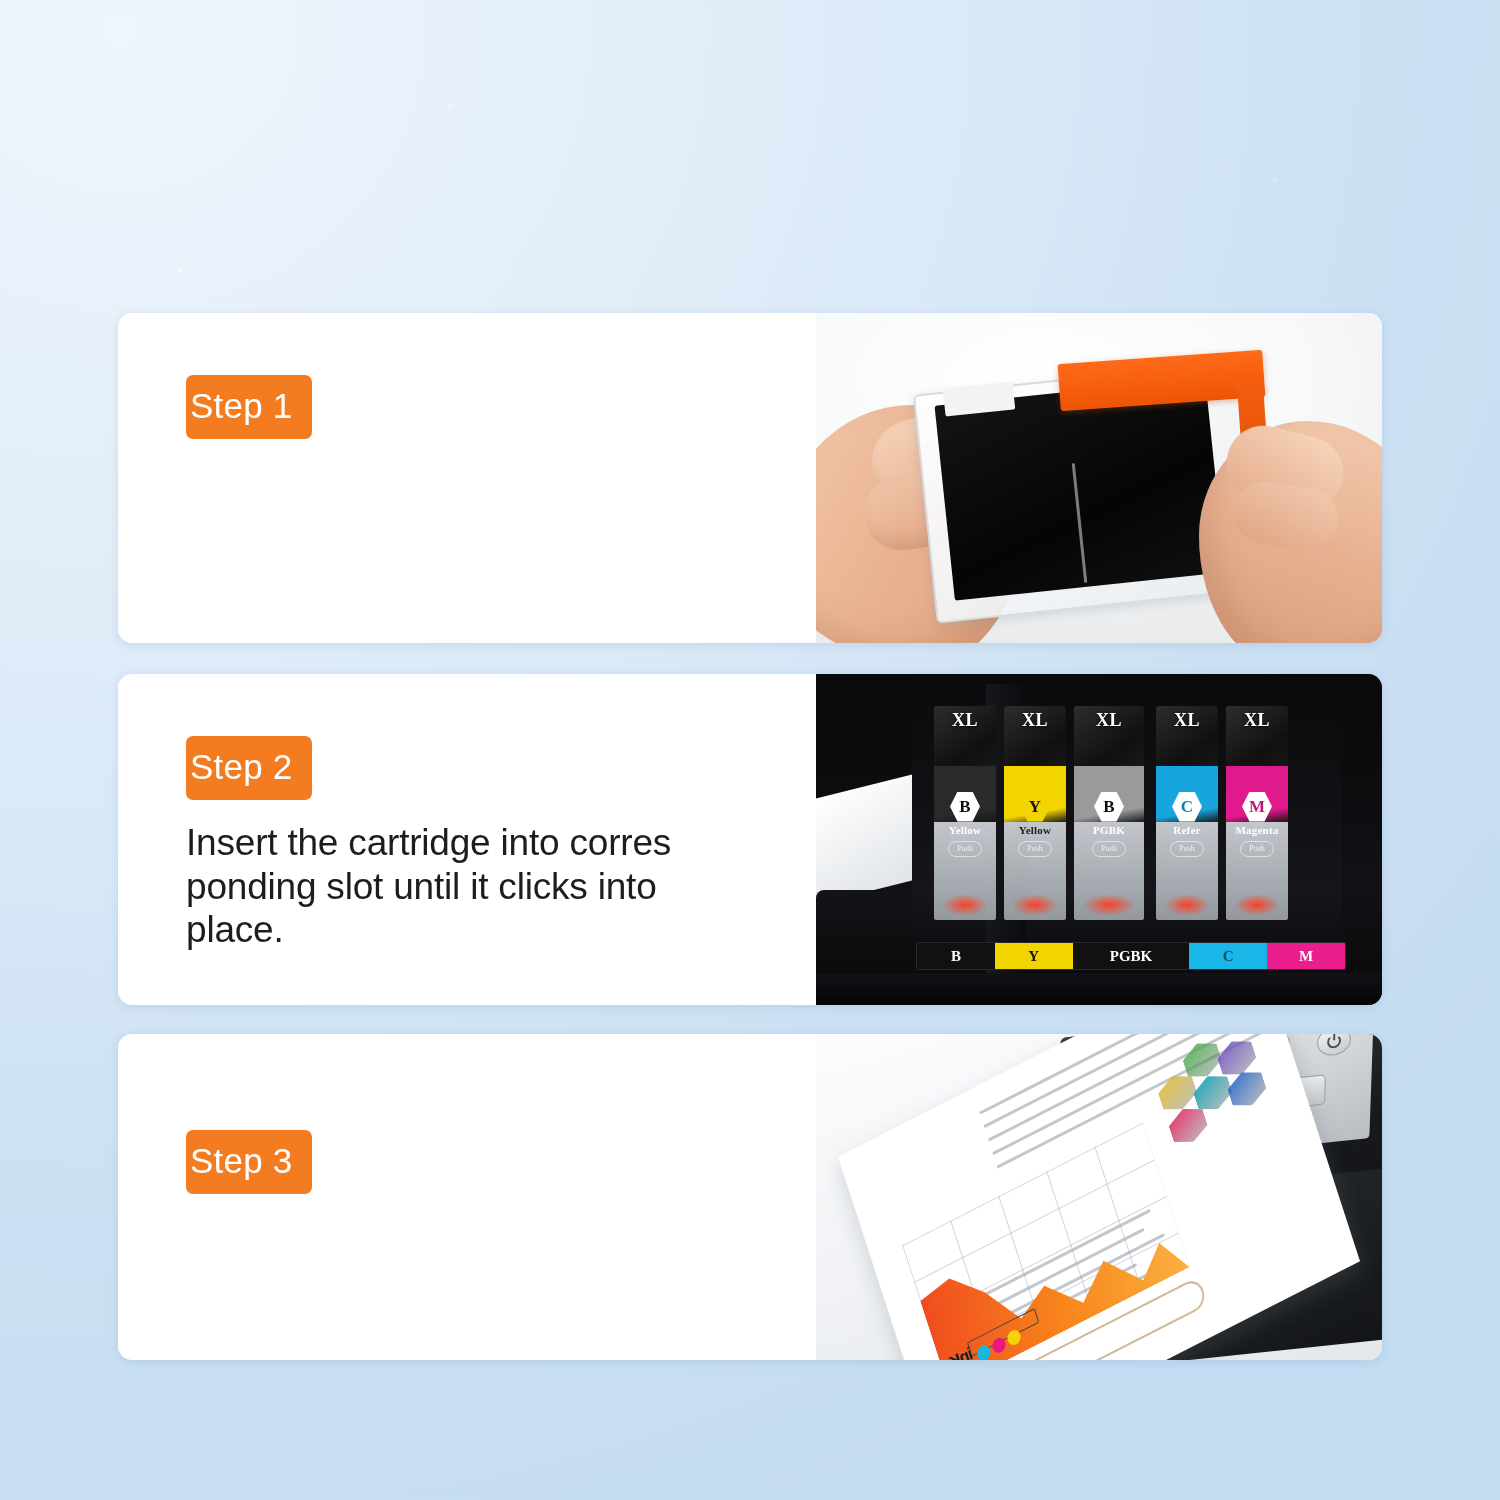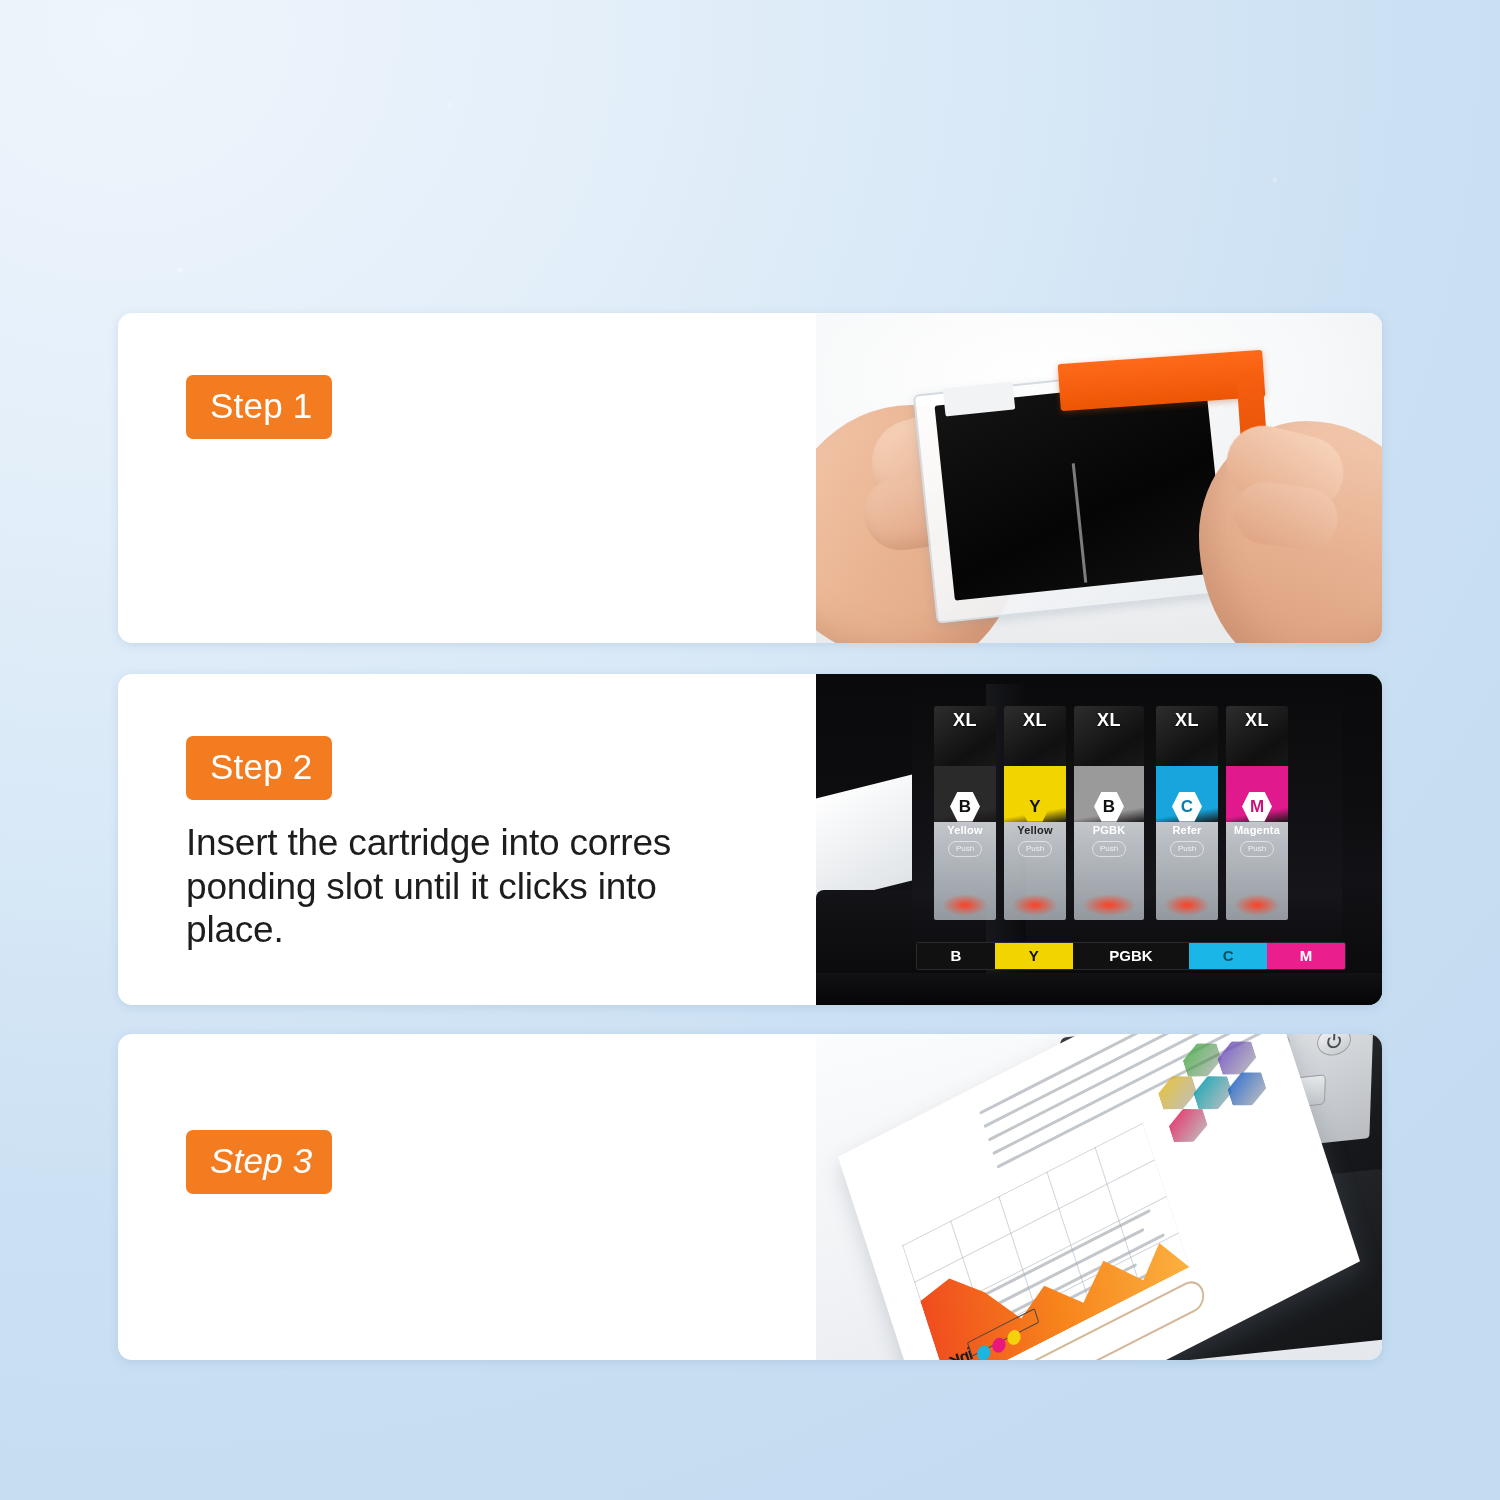--- a/index.html
+++ b/index.html
@@ -51,28 +51,28 @@
   #card1 { top:313px; height:330px; }
   #card2 { top:674px; height:331px; }
   #card3 { top:1034px; height:326px; }
 
   .card-text { width:698px; flex:0 0 698px; padding:62px 40px 0 68px; }
   .card-media { flex:1 1 auto; position:relative; overflow:hidden; }
 
   .badge {
     display:inline-block; background:#f47c20; color:#fff;
     font-size:35px; font-weight:400; line-height:1;
-    padding:13px 20px 16px 24px; border-radius:7px;
+    padding:13px 20px 16px 4px; border-radius:7px;
     letter-spacing:.2px;
   }
   .desc {
     margin-top:21px; font-size:37px; line-height:1.18;
     color:#1d1d1f; letter-spacing:-.2px; white-space:pre-line;
   }
-  #card3 .card-text { padding-top:96px;font-style:italic; }
+  #card3 .card-text { padding-top:96px; }
 
   
   .p1 { background:linear-gradient(160deg,#fdfdfd 0%,#f4f5f6 55%,#eceef0 100%); }
   .p1 .wall { position:absolute; inset:0; background:
       radial-gradient(90% 80% at 40% 20%, #ffffff 0%, #f7f8f9 55%, #e9ebed 100%); }
   .p1 .hand {
     position:absolute; background:
       linear-gradient(120deg,#f4c9ae 0%,#eab593 45%,#dca07e 100%);
     border-radius:50% 50% 45% 45%/60% 60% 40% 40%;
     filter:blur(.3px);
@@ -132,21 +132,21 @@
     transform:rotate(-4deg);
     background:linear-gradient(180deg,#f75f10,#e04f03);
     border-radius:0 3px 3px 0;
   }
   .p1 .cap-tab {
     position:absolute; left:430px; top:118px; width:16px; height:18px;
     background:#b93c02; border-radius:2px; transform:rotate(-4deg);
   }
 
   
-  .p2 { background:#15803d; }
+  .p2 { background:#15803d;font-family:Liberation Serif, serif; }
   .p2 .bg { position:absolute; inset:0;
     background:linear-gradient(180deg,#0a0a0c 0%,#0d0d10 38%,#121216 62%,#09090b 100%); }
   .p2 .paper {
     position:absolute; left:-6px; top:112px; width:112px; height:106px;
     background:linear-gradient(160deg,#ffffff,#dfe3e7);
     transform:skewY(-14deg); border-radius:2px;
   }
   .p2 .shelf {
     position:absolute; left:0; top:216px; width:190px; height:92px;
     background:linear-gradient(180deg,#141418,#0a0a0c); border-radius:8px 18px 0 0;

